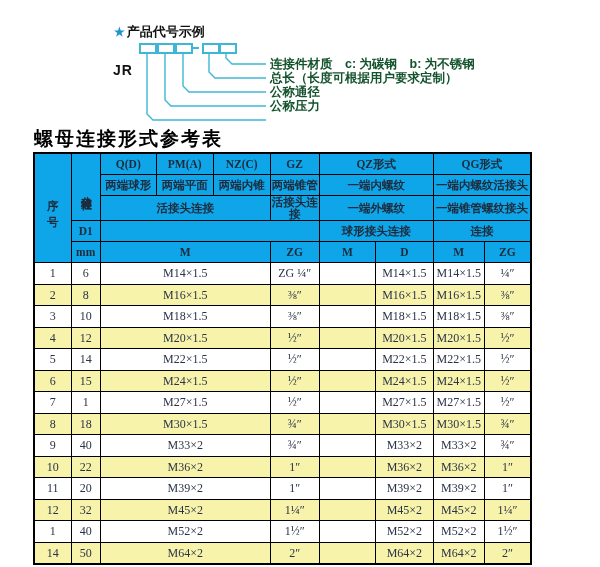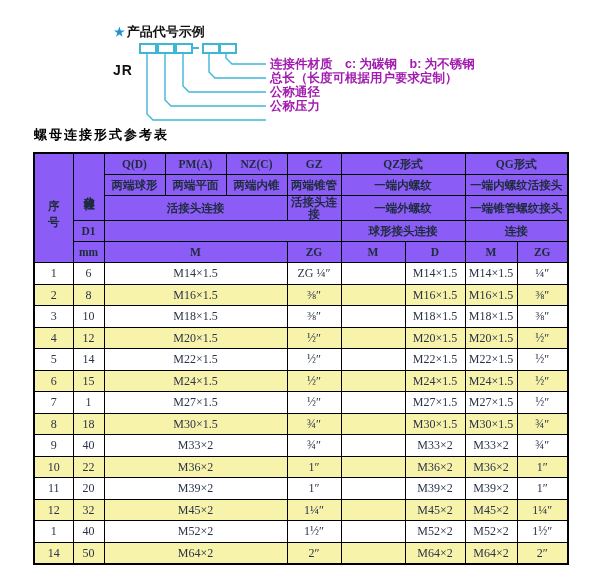--- a/index.html
+++ b/index.html
@@ -1,39 +1,39 @@
 <!DOCTYPE html>
 <html><head>
 <meta charset="utf-8">
 <style>
   html,body{margin:0;padding:0;background:#fff;}
-  .page{position:relative;width:600px;height:567px;background:#ffffff;overflow:hidden;
+  .page{position:relative;width:532px;height:567px;background:#ffffff;overflow:hidden;
         font-family:"Liberation Sans",sans-serif;color:#1e2b3c;}
 
   
   .diagram-title{position:absolute;left:114px;top:23px;font-size:13px;font-weight:bold;color:#111;}
   .diagram-title .star{color:#2094ce;margin-right:2px;font-size:12px;}
   .code-prefix{position:absolute;left:113px;top:38px;font-size:14px;font-weight:bold;color:#111;letter-spacing:1px;margin-top:24px;}
   .code-box{position:absolute;top:43px;width:14px;height:7px;border:2px solid #3eb7d7;background:#fff;}
   .b1{left:139px}.b2{left:157px}.b3{left:175px}.b4{left:202px}.b5{left:219px}
   .code-dash{position:absolute;left:192px;top:47px;width:7px;height:2px;background:#3eb7d7;}
   .connector-svg{position:absolute;left:0;top:0;width:600px;height:140px;}
-  .diagram-label{position:absolute;left:270px;font-size:12.5px;font-weight:bold;color:#a21caf;white-space:nowrap;line-height:13px;}
+  .diagram-label{position:absolute;left:270px;font-size:12.5px;font-weight:bold;color:#14532d;white-space:nowrap;line-height:13px;}
   .dl0{top:58px}.dl1{top:72px}.dl2{top:86px}.dl3{top:100px}.dl4{top:114px}
 
   
-  .table-title{position:absolute;left:34px;top:126px;margin:0;font-size:13px;font-weight:bold;
+  .table-title{position:absolute;left:34px;top:126px;margin:0;font-size:19px;font-weight:bold;
                color:#000;font-family:"Liberation Serif",serif;letter-spacing:2px;}
 
   
   table.ref{position:absolute;left:33px;top:152px;border-collapse:collapse;table-layout:fixed;
             border:2px solid #000;font-family:"Liberation Serif",serif;}
   .ref th,.ref td{border:1px solid #000;padding:0;text-align:center;vertical-align:middle;
                   overflow:hidden;line-height:1.05;}
-  .ref th{background:#8b5cf6;font-weight:bold;font-size:11.5px;height:20px;color:#1e2b3c;}
+  .ref th{background:#0ea5e9;font-weight:bold;font-size:11.5px;height:20px;color:#1e2b3c;}
   .ref td{font-size:12px;height:20.5px;color:#2a3347;background:#fff;}
   .ref tr.alt td{background:#f8f3ab;}
   .vert{writing-mode:vertical-rl;text-orientation:upright;display:inline-block;}
   .vs-wide{letter-spacing:18px;}
   .vs-tight{letter-spacing:1px;font-size:11px;}
 </style>
 </head>
 <body>
 
 <div class="page">

